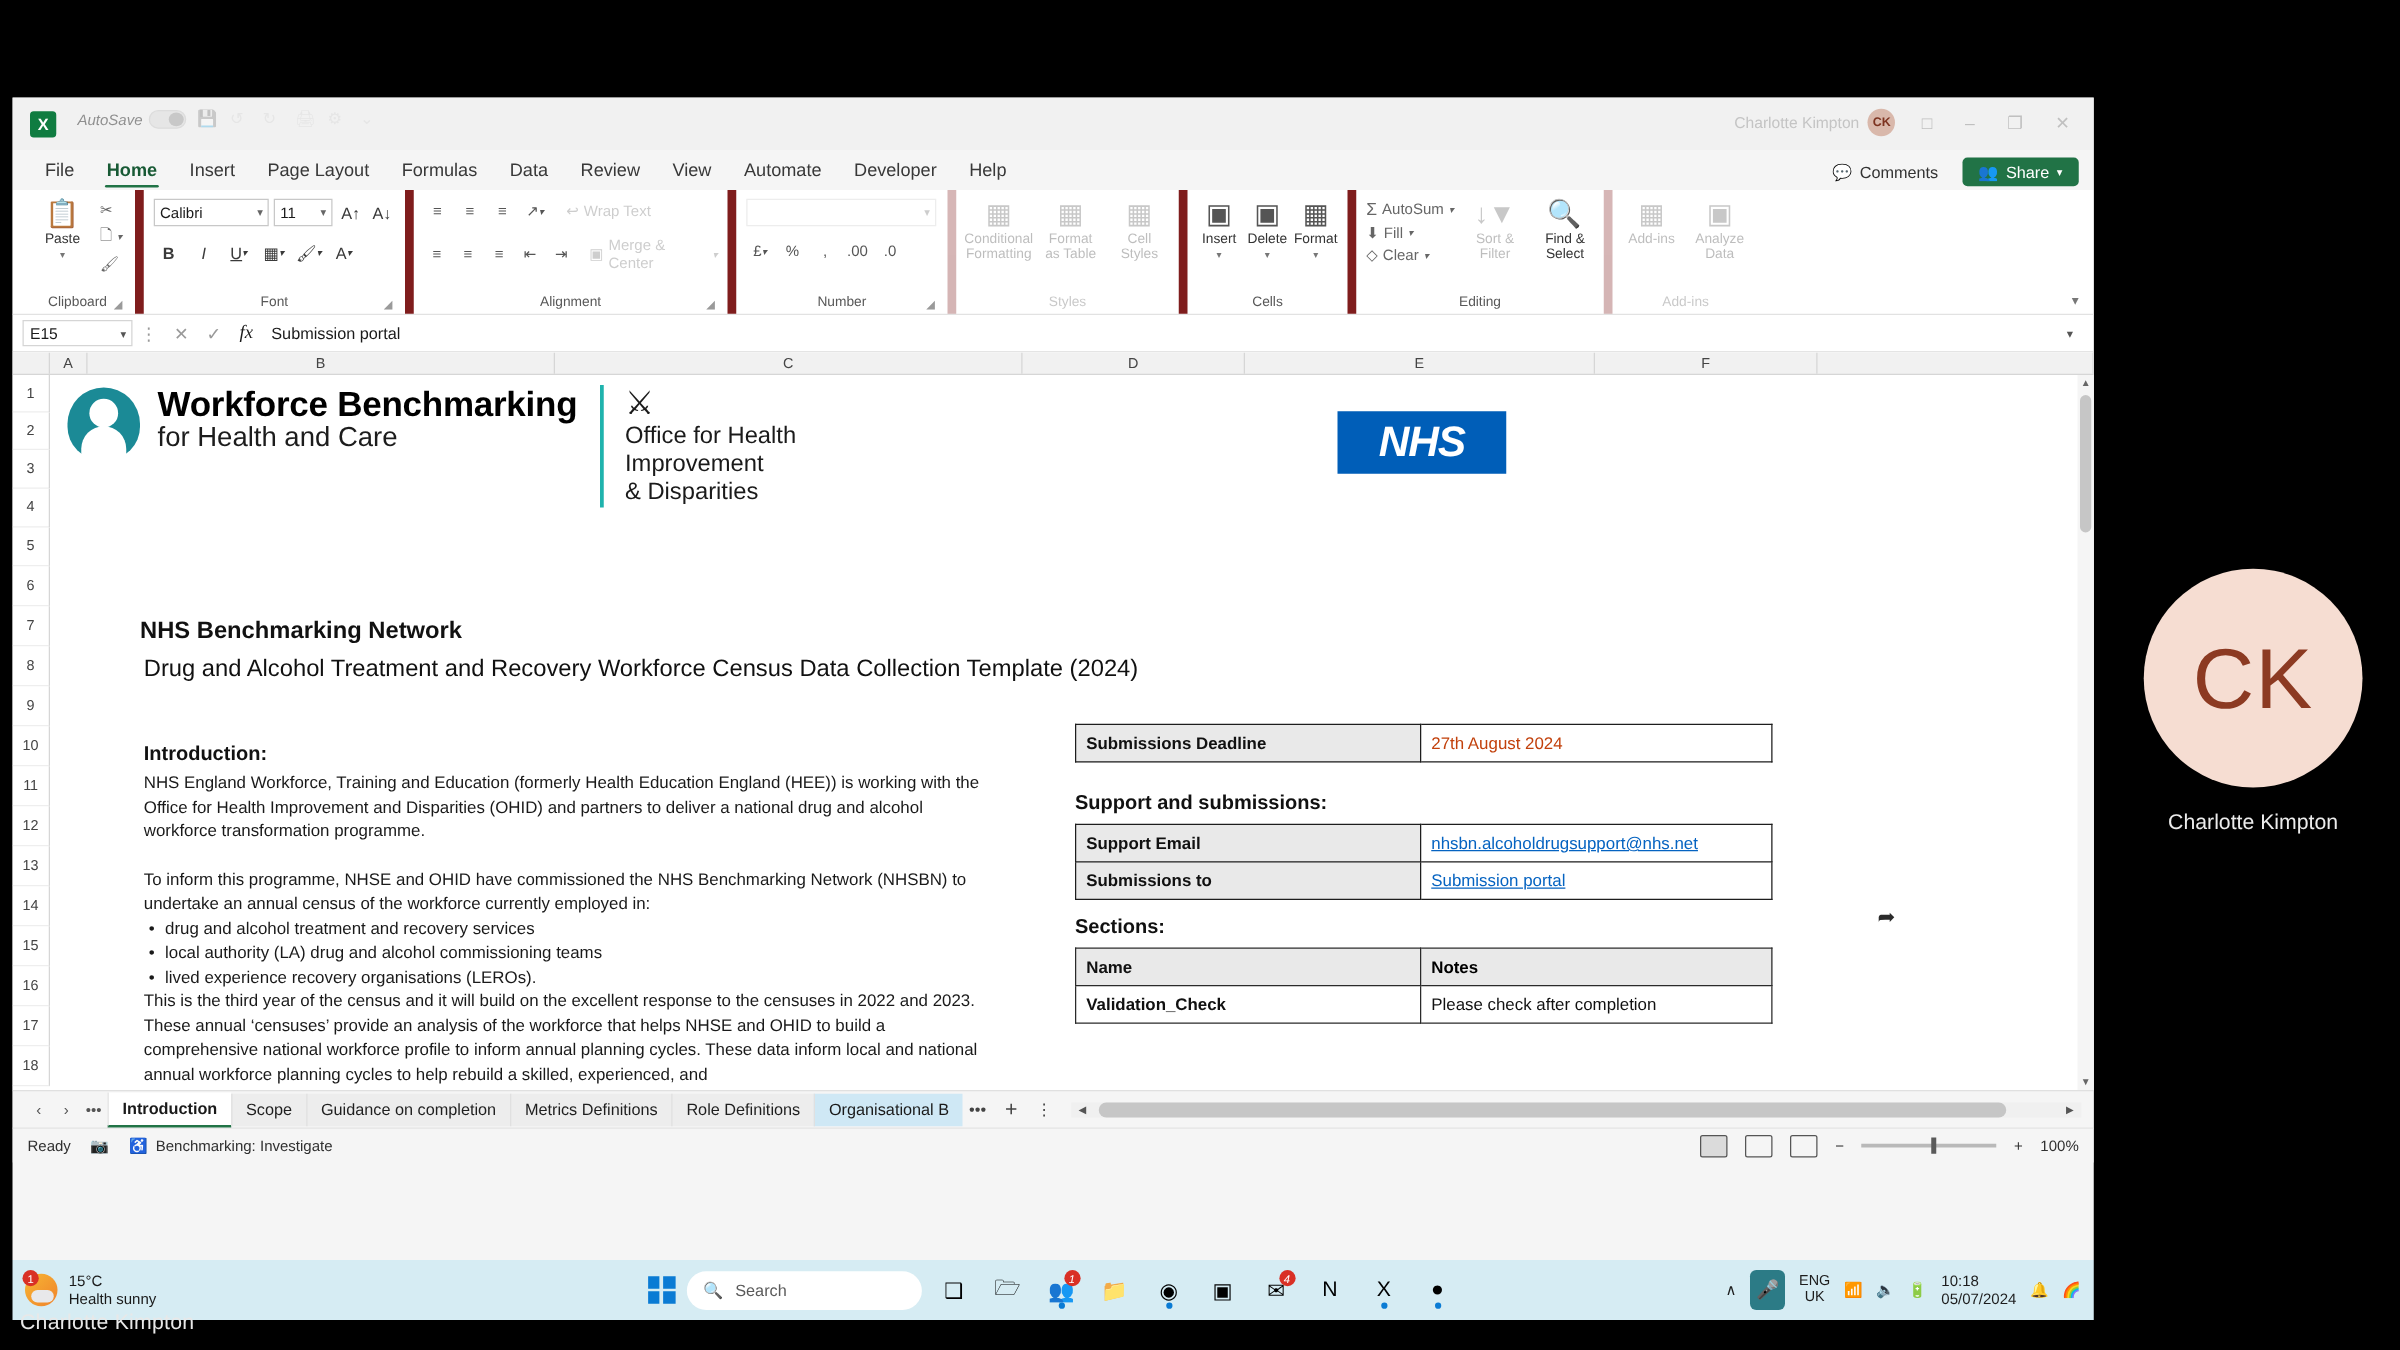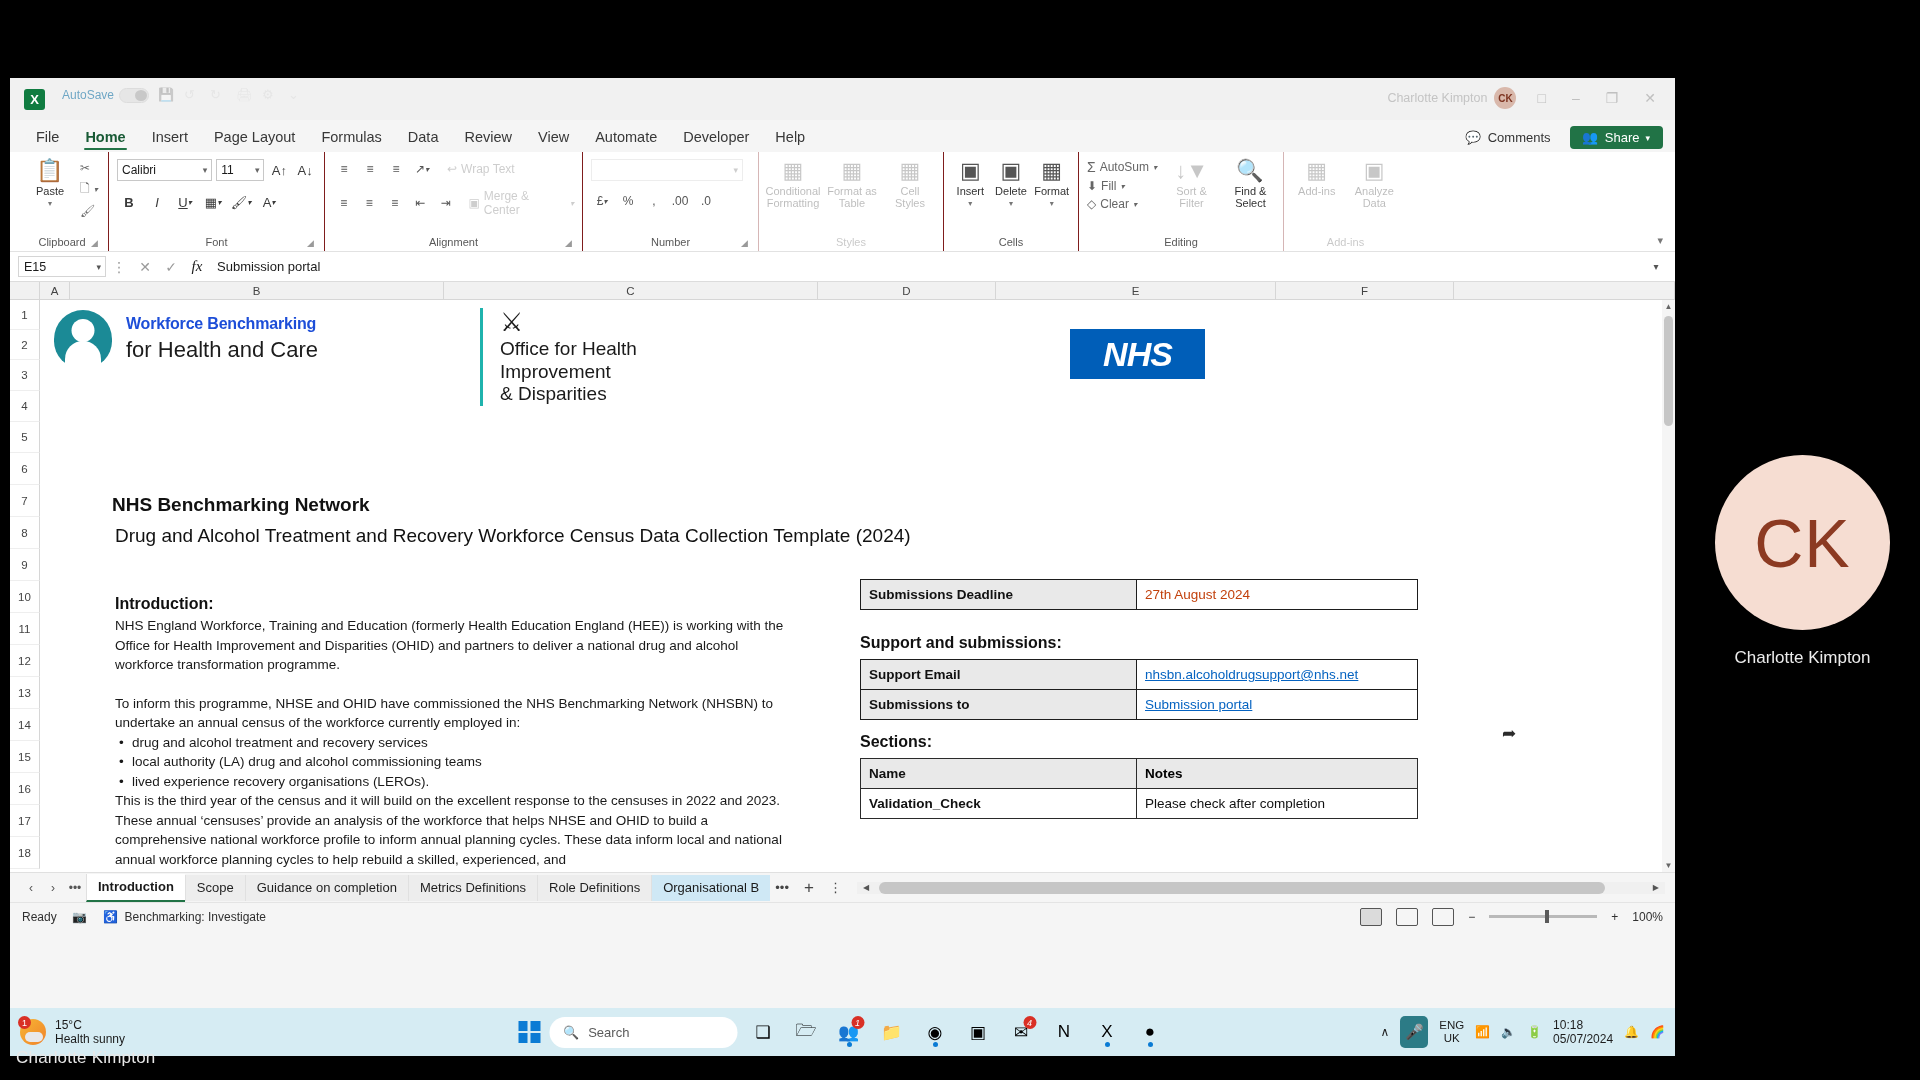--- a/index.html
+++ b/index.html
@@ -34,21 +34,21 @@
   
   .titlebar { position:relative; height:42px; background:#f1f1f1; }
   .xl-logo {
     position:absolute; left:14px; top:11px; width:21px; height:21px;
     background:#107c41; border-radius:3px; color:#fff; font-size:13px;
     font-weight:bold; display:flex; align-items:center; justify-content:center;
   }
   .qat { position:absolute; left:52px; top:9px; display:flex; align-items:center;
          gap:9px; color:#c9c9c9; font-size:13px; opacity:.55; }
   .autosave-pill {
-    display:flex; align-items:flex-start; gap:5px; color:#0369a1; font-size:12px;
+    display:flex; align-items:center; gap:5px; color:#404040; font-size:12px;font-style:italic;
   }
   .pill {
     width:30px; height:15px; border-radius:8px; background:#dedede;
     border:1px solid #ccc; position:relative;
   }
   .pill::after { content:""; position:absolute; right:1px; top:1px; width:12px;
     height:11px; border-radius:50%; background:#a8a8a8; }
   .qat-ico { width:17px; height:17px; opacity:.5; }
   .doc-title {
     position:absolute; left:0; right:0; top:12px; text-align:center;
@@ -88,21 +88,21 @@
     font-size:13px; color:#fff; background:#217346; border-radius:4px;
     padding:4px 13px; display:flex; align-items:center; gap:6px;
   }
 
   
   .ribbon {
     position:relative; height:100px; background:#fff; border-bottom:1px solid #e2e2e2;
     display:flex; align-items:stretch; padding-left:6px;
   }
   .rgroup { position:relative; padding:4px 8px 0 8px; display:flex; flex-direction:column; }
-  .rgroup + .rgroup { border-left:1px solid #7f1d1d; }
+  .rgroup + .rgroup { border-left:7px solid #7f1d1d; }
   .rgroup-body { flex:1; display:flex; align-items:flex-start; gap:4px; padding-top:3px; }
   .rgroup-label {
     text-align:center; font-size:11px; color:#585858; padding-bottom:3px; position:relative;
   }
   .rgroup-label .dlg { position:absolute; right:2px; bottom:3px; font-size:9px; color:#9a9a9a; }
   .big-btn { width:52px; display:flex; flex-direction:column; align-items:center; gap:2px; }
   .big-ico { font-size:22px; line-height:24px; color:#555; }
   .big-lbl { font-size:11px; color:#333; text-align:center; line-height:12px; }
   .sm-col { display:flex; flex-direction:column; gap:4px; }
   .sm-btn { font-size:12px; color:#666; display:flex; align-items:center; gap:4px; }
@@ -168,21 +168,21 @@
     position:absolute; inset:0; background:#1b8a96; border-radius:50% 50% 46% 46%;
   }
   .wb-mark .head {
     position:absolute; left:50%; top:9px; transform:translateX(-50%);
     width:23px; height:23px; border-radius:50%; background:#fff;
   }
   .wb-mark .body {
     position:absolute; left:50%; top:31px; transform:translateX(-50%);
     width:36px; height:28px; border-radius:18px 18px 0 0; background:#fff;
   }
-  .wb-text-a { font-size:16px; font-weight:bold; color:#1d4ed8; line-height:27px; letter-spacing:-.2px; }
+  .wb-text-a { font-size:28px; font-weight:bold; color:#000000; line-height:27px; letter-spacing:-.2px; }
   .wb-text-b { font-size:22px; color:#1c1c1c; line-height:26px; }
 
   .ohid { position:absolute; left:440px; top:8px; padding-left:17px; border-left:3px solid #1fb3ad; }
   .crest { font-size:26px; line-height:28px; color:#1a1a1a; }
   .ohid-text { font-size:19px; color:#1a1a1a; line-height:22.5px; margin-top:2px; }
 
   .nhs-logo {
     position:absolute; left:1030px; top:29px; width:135px; height:50px;
     background:#005eb8; color:#fff; font-weight:bold; font-style:italic;
     font-size:34px; display:flex; align-items:center; justify-content:center;

